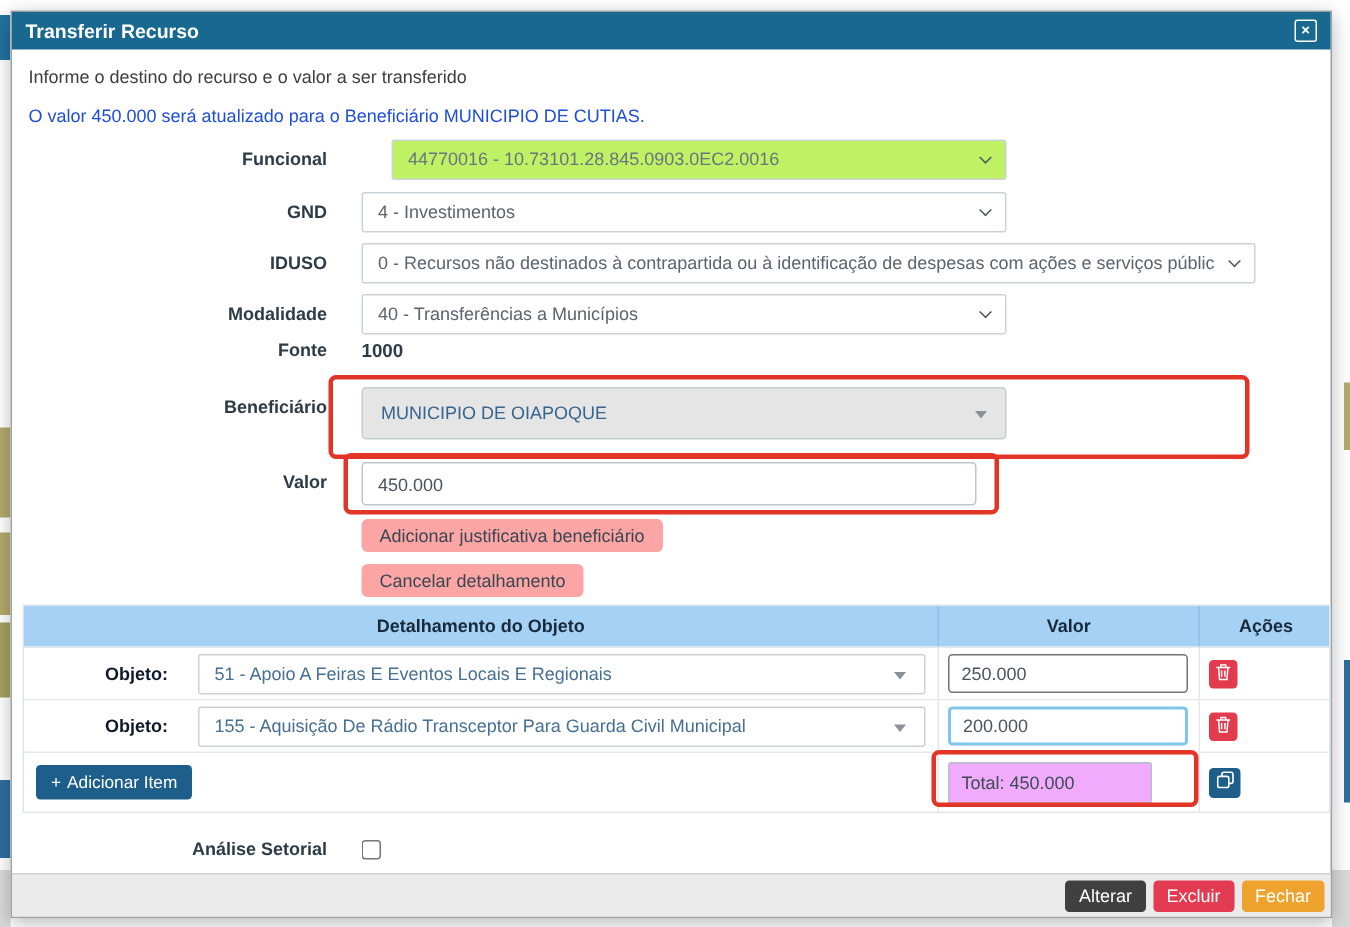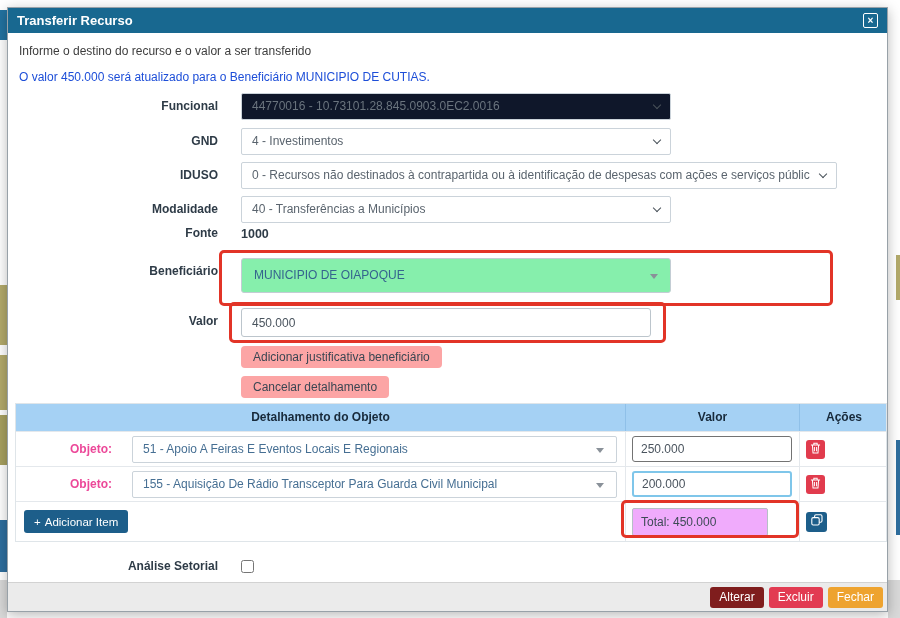--- a/index.html
+++ b/index.html
@@ -54,29 +54,29 @@
   #row-benef      { top:250px; }
   #row-valor      { top:300px; }
   #row-analise    { top:551px; }
   #row-fonte .lbl, #row-analise .lbl { padding-top:0; }
 
   .nsel {
     position:relative; height:27px; border:1px solid #cbd3da; border-radius:2px;
     background:#fff; font-size:12px; color:#5a646e; line-height:25px;
     padding:0 26px 0 10px; white-space:nowrap; overflow:hidden; cursor:pointer;
   }
-  .nsel.disabled { background:#0f172a; color:#6a747e; }
+  .nsel.disabled { background:#bef264; color:#6a747e;margin-left:20px; }
   .chev {
     position:absolute; right:10px; top:8px; width:6px; height:6px;
     border-right:1.5px solid #49525a; border-bottom:1.5px solid #49525a;
     transform:rotate(45deg);
   }
   .s2sel {
     position:relative; height:35px; border:1px solid #c3cdd4; border-radius:3px;
-    background:#86efac; font-size:12px; color:#35648e; line-height:33px;
+    background:#e5e5e5; font-size:12px; color:#35648e; line-height:33px;
     padding:0 26px 0 12px; white-space:nowrap; overflow:hidden; cursor:pointer;
   }
   .tri {
     position:absolute; right:12px; top:15px; width:0; height:0;
     border-left:4px solid transparent; border-right:4px solid transparent;
     border-top:5px solid #8a9199;
   }
   .txtinp {
     height:29px; width:410px; border:1px solid #bcc5cc; border-radius:3px;
     font-size:12px; color:#4a545e; padding:0 10px;
@@ -100,21 +100,21 @@
   .thead, .trow, .tfoot { display:grid; grid-template-columns:609px 174px 89px; }
   .thead {
     background:#a5d1f4; height:27px; line-height:27px;
     font-weight:bold; color:#17293a; text-align:center;
   }
   .thead > div + div { border-left:1px solid #8fc0e8; }
   .trow { height:35px; border-top:1px solid #e4e8ec; align-items:center; }
   .tfoot { height:40px; border-top:1px solid #e4e8ec; align-items:center; }
   .c1 { display:flex; align-items:center; height:100%; }
   .c2, .c3 { border-left:1px solid #e4e8ec; height:100%; display:flex; align-items:center; padding-left:6px; }
-  .obj-lbl { flex:0 0 96px; text-align:right; font-weight:bold; color:#ec4899; }
+  .obj-lbl { flex:0 0 96px; text-align:right; font-weight:bold; color:#0f172a; }
   .obj-sel { margin-left:20px; flex:1; margin-right:8px; height:27px; line-height:25px; color:#466f93; }
   .obj-sel .tri { top:11px; }
   .val-inp {
     width:160px; height:26px; border:1px solid #737373; border-radius:3px;
     font-size:12px; color:#4a545e; padding:0 8px;
     font-family:"Liberation Sans", sans-serif;
   }
   .val-inp.focused { border:2px solid #7fc6ea; }
   .icon-btn {
     width:19px; height:19px; border-radius:3px; border:none; padding:0;
@@ -143,21 +143,21 @@
     position:absolute; left:0; bottom:0; width:100%; height:29px;
     background:#ebebeb; border-top:1px solid #d2d2d2;
     display:flex; justify-content:flex-end; align-items:center;
     gap:5px; padding-right:4px;
   }
   .fbtn {
     height:21px; line-height:20px; padding:0 9px; border:none; border-radius:3px;
     color:#fff; font-size:12px; cursor:pointer;
     font-family:"Liberation Sans", sans-serif;
   }
-  .fbtn-alterar { background:#7f1d1d; }
+  .fbtn-alterar { background:#404040; }
   .fbtn-excluir { background:#e23b52; }
   .fbtn-fechar  { background:#eea32f; }
 </style>
 </head>
 <body>
 
 <div class="bg-frag" id="frag-tl"></div>
 <div class="bg-frag" id="frag-l1"></div>
 <div class="bg-frag" id="frag-l2"></div>
 <div class="bg-frag" id="frag-l3"></div>

